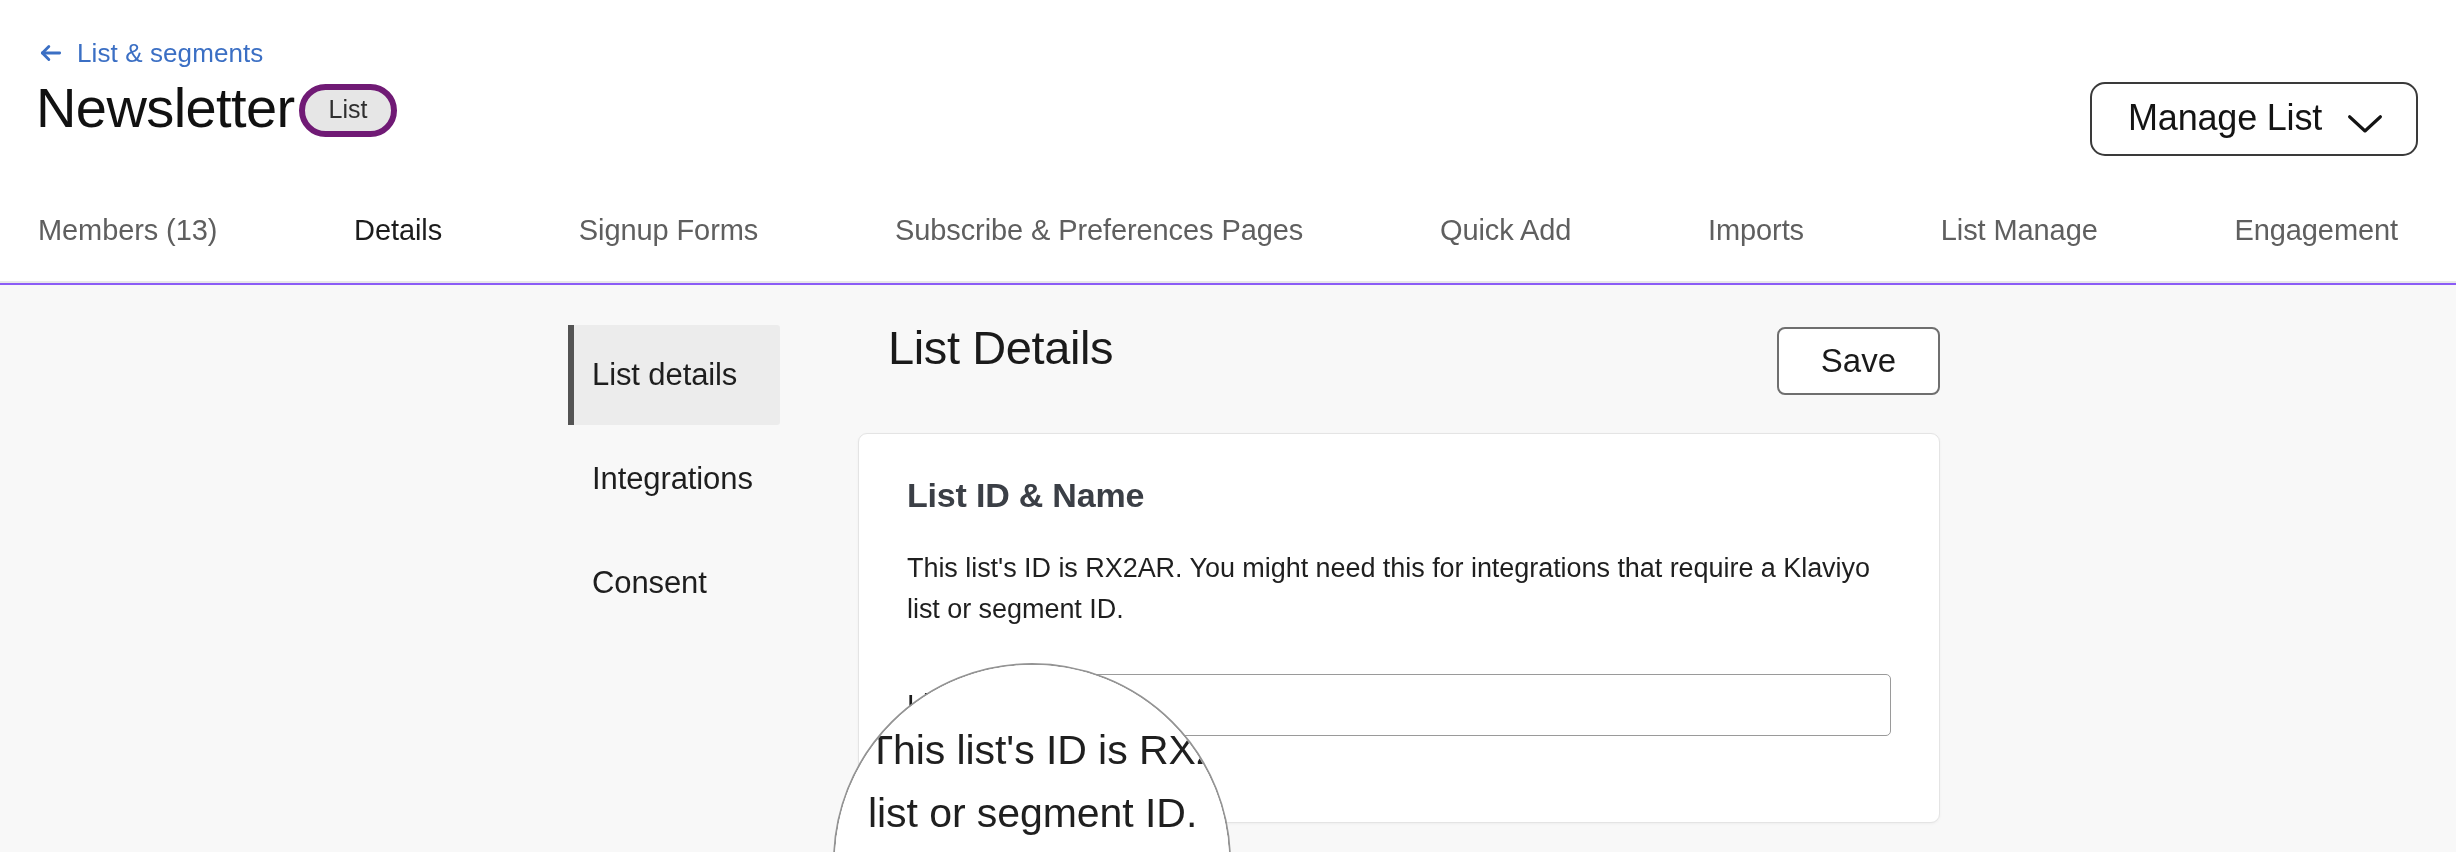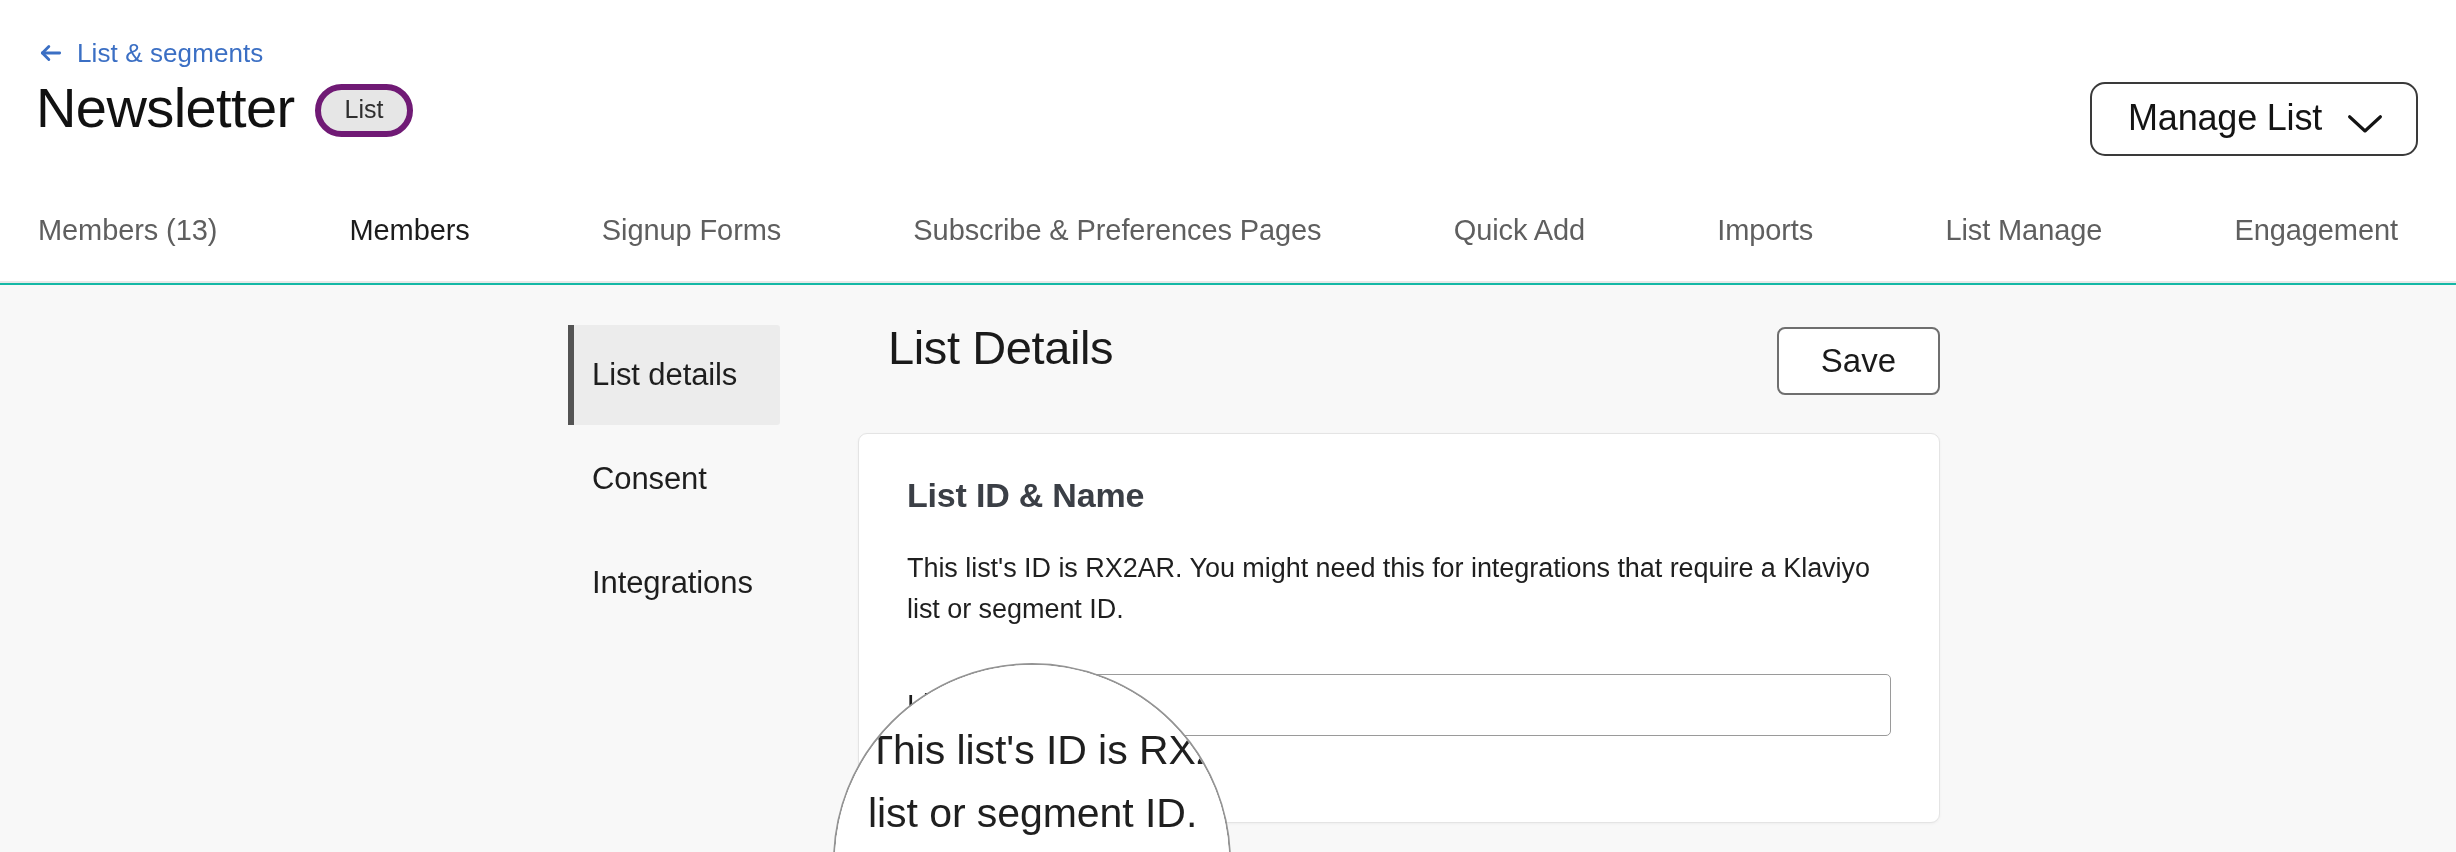--- a/index.html
+++ b/index.html
@@ -14,21 +14,21 @@
     font-family: "Liberation Sans", sans-serif;
     background: #ffffff;
     color: #1a1a1a;
     -webkit-font-smoothing: antialiased;
   }
 
   .page {
     position: relative;
     width: 2456px;
     height: 652px;
-    background: #14b8a6;
+    background: #8b5cf6;
   }
 
   
   .header {
     position: absolute;
     top: 0; left: 0;
     width: 2456px;
     height: 283px;
     background: #ffffff;
   }
@@ -56,21 +56,21 @@
     line-height: 1;
     letter-spacing: 0.1px;
   }
 
   .title-row {
     position: absolute;
     top: 78px;
     left: 36px;
     display: flex;
     align-items: center;
-    gap: 20px;
+    gap: 4px;
   }
   .page-title {
     font-size: 56px;
     font-weight: 400;
     color: #111111;
     line-height: 1;
     letter-spacing: -0.6px;
   }
   .type-badge {
     background: #e6e6e6;
@@ -325,36 +325,36 @@
       <span>Manage List</span>
       <span class="chevron">
         <svg viewBox="0 0 32 20" fill="none" stroke="#141414" stroke-width="2.6" stroke-linecap="round" stroke-linejoin="round">
           <path d="M3 4l13 12L29 4"></path>
         </svg>
       </span>
     </button>
 
     <nav class="tabs">
       <div class="tab">Members (13)</div>
-      <div class="tab active">Members</div>
+      <div class="tab active">Details</div>
       <div class="tab">Signup Forms</div>
       <div class="tab">Subscribe &amp; Preferences Pages</div>
       <div class="tab">Quick Add</div>
       <div class="tab">Imports</div>
       <div class="tab">List Manage</div>
       <div class="tab">Engagement</div>
     </nav>
   </div>
 
   <div class="content">
 
     <div class="subnav">
       <div class="subnav-item active">List details</div>
+      <div class="subnav-item spaced">Integrations</div>
       <div class="subnav-item spaced">Consent</div>
-      <div class="subnav-item spaced">Integrations</div>
     </div>
 
     <div class="detail-head">
       <div class="detail-title">List Details</div>
       <button class="save-button">Save</button>
     </div>
 
     <div class="card">
       <div class="card-inner">
         <div class="card-title">List ID &amp; Name</div>

